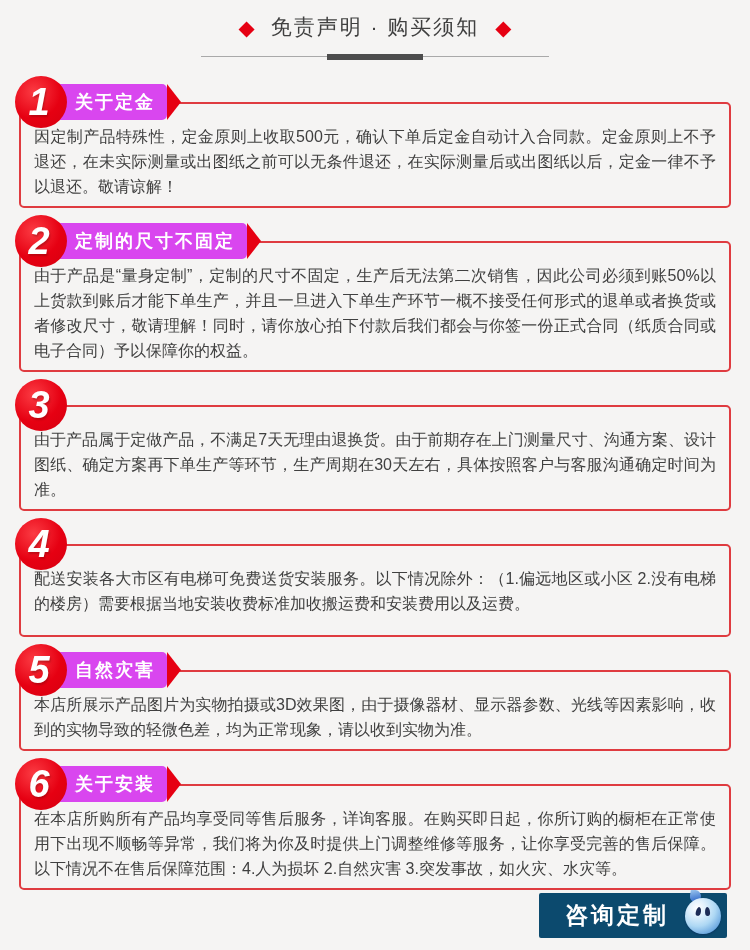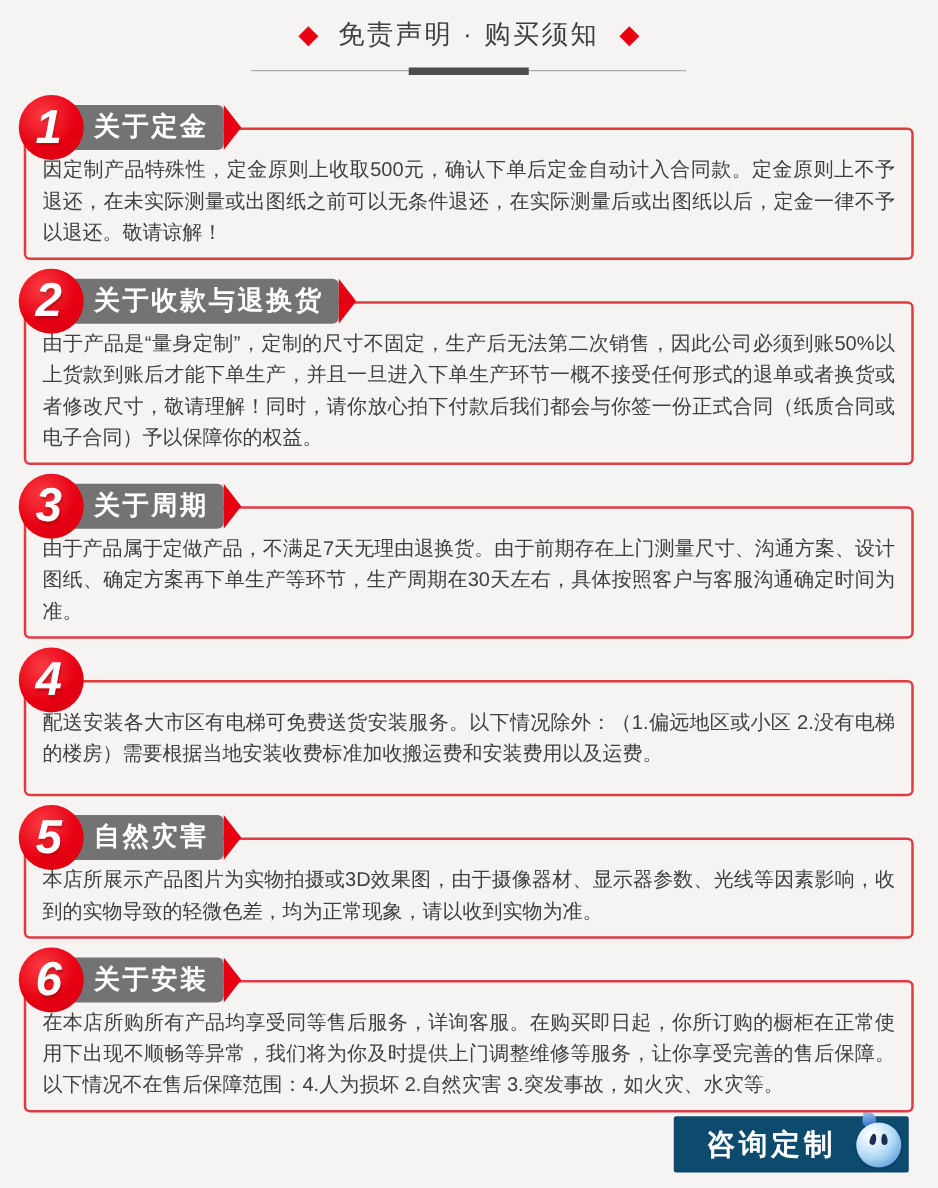--- a/index.html
+++ b/index.html
@@ -44,23 +44,23 @@
     background: radial-gradient(circle at 36% 30%, #fb3b43 0%, #e60012 55%, #d60010 100%);
     color: #ffffff;
     display: flex; align-items: center; justify-content: center;
     font-size: 38px; font-weight: 800; font-style: italic;
     padding-right: 4px; box-sizing: border-box;
     text-shadow: 1px 2px 2px rgba(110,0,5,.35);
   }
   .ribbon {
     position: relative; z-index: 2;
     margin-left: -18px; height: 36px; line-height: 36px;
-    background: #737373; color: #ffffff;
+    background: #d946ef; color: #ffffff;
     padding: 0 12px 0 26px;
-    font-size: 21px; font-weight: bold; letter-spacing: 2px;
+    font-size: 18px; font-weight: bold; letter-spacing: 2px;
     border-radius: 4px 5px 5px 4px;
   }
   .ribbon::after {
     content: ""; position: absolute; right: -14px; top: 0;
     width: 0; height: 0;
     border-top: 18px solid transparent;
     border-bottom: 18px solid transparent;
     border-left: 14px solid #e60012;
   }
 
@@ -127,29 +127,28 @@
       <div class="sec-head">
         <div class="num-circle">1</div>
         <div class="ribbon">关于定金</div>
       </div>
       <div class="box">因定制产品特殊性，定金原则上收取500元，确认下单后定金自动计入合同款。定金原则上不予退还，在未实际测量或出图纸之前可以无条件退还，在实际测量后或出图纸以后，定金一律不予以退还。敬请谅解！</div>
     </div>
 
     <div class="section">
       <div class="sec-head">
         <div class="num-circle">2</div>
-        <div class="ribbon">关于收款与退换货</div>
+        <div class="ribbon">定制的尺寸不固定</div>
       </div>
       <div class="box">由于产品是“量身定制”，定制的尺寸不固定，生产后无法第二次销售，因此公司必须到账50%以上货款到账后才能下单生产，并且一旦进入下单生产环节一概不接受任何形式的退单或者换货或者修改尺寸，敬请理解！同时，请你放心拍下付款后我们都会与你签一份正式合同（纸质合同或电子合同）予以保障你的权益。</div>
     </div>
 
     <div class="section">
       <div class="sec-head">
         <div class="num-circle">3</div>
-        <div class="ribbon">关于周期</div>
       </div>
       <div class="box">由于产品属于定做产品，不满足7天无理由退换货。由于前期存在上门测量尺寸、沟通方案、设计图纸、确定方案再下单生产等环节，生产周期在30天左右，具体按照客户与客服沟通确定时间为准。</div>
     </div>
 
     <div class="section extra-pad">
       <div class="sec-head">
         <div class="num-circle">4</div>
       </div>
       <div class="box">配送安装各大市区有电梯可免费送货安装服务。以下情况除外：（1.偏远地区或小区 2.没有电梯的楼房）需要根据当地安装收费标准加收搬运费和安装费用以及运费。</div>
     </div>

